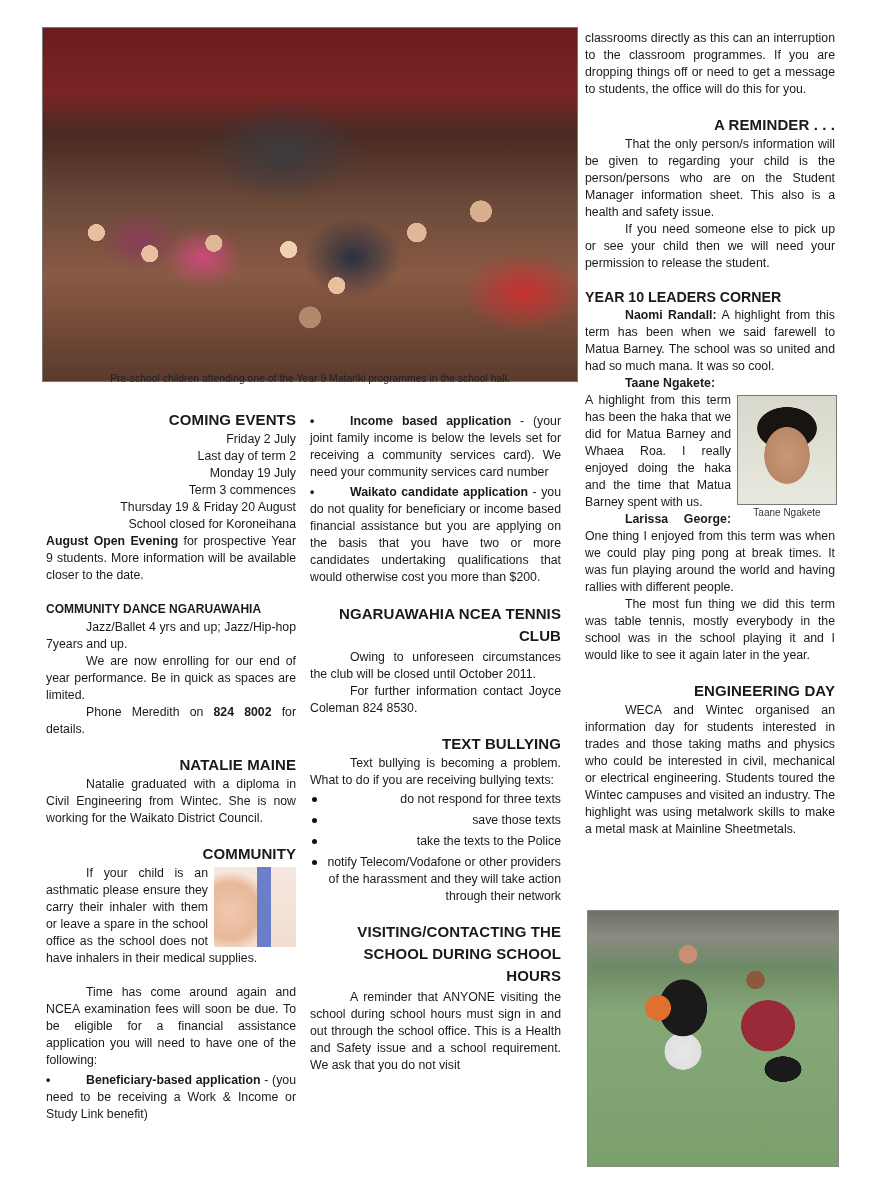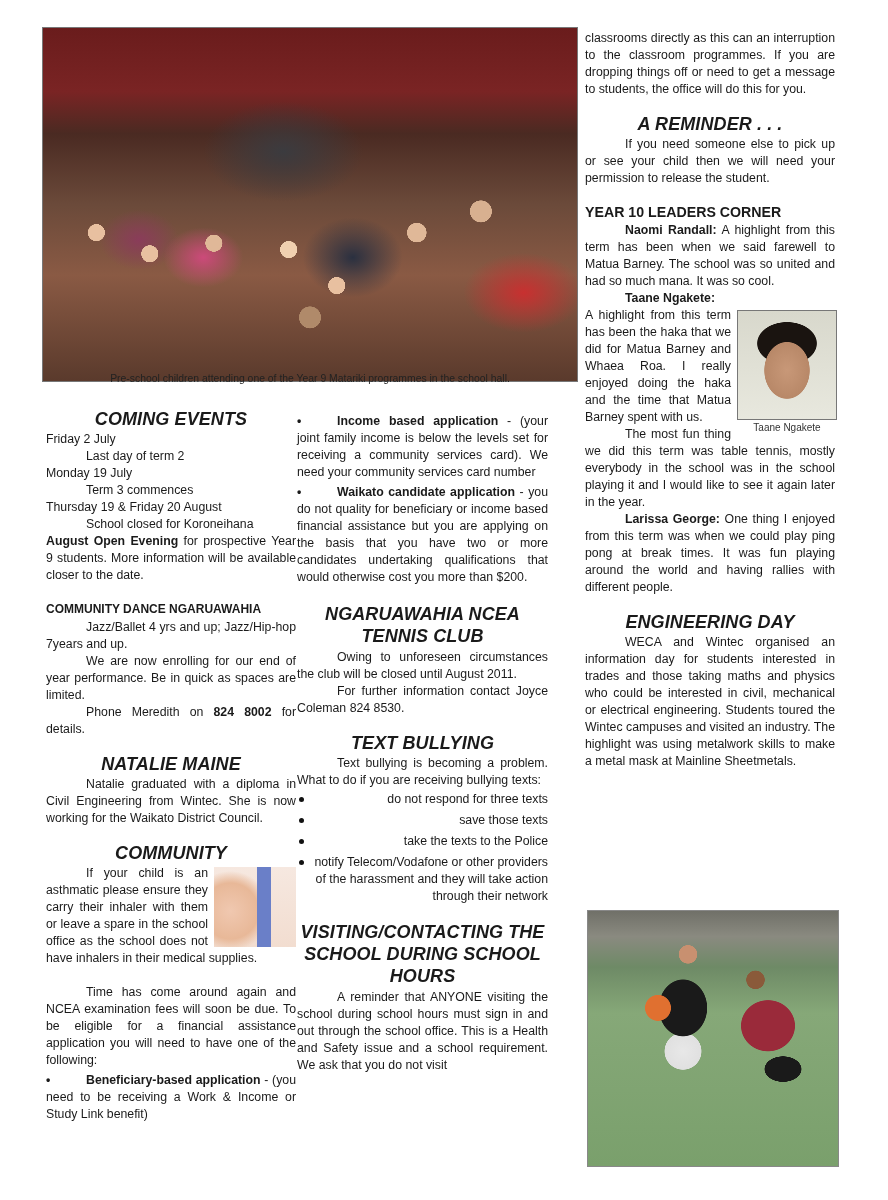--- a/index.html
+++ b/index.html
@@ -1,26 +1,26 @@
 <!DOCTYPE html>
 <html><head>
 <meta charset="utf-8">
 <style>
   html,body{margin:0;padding:0;background:#fff;}
   body{width:888px;height:1200px;position:relative;overflow:hidden;
        font-family:"Liberation Sans",sans-serif;color:#1a1a1a;}
   .col{position:absolute;font-size:12.3px;line-height:17px;text-align:justify;}
   #col1{left:46px;top:410px;width:250px;}
-  #col2{left:297px;top:410px;width:251px;}
+  #col2{left:310px;top:410px;width:251px;}
   #col3{left:585px;top:30px;width:250px;}
-  h2{font-size:18px;line-height:19px;font-weight:bold;margin:0 0 2px 0;text-align:center;letter-spacing:0.1px;font-style:italic;}
+  h2{font-size:15px;line-height:19px;font-weight:bold;margin:0 0 2px 0;text-align:right;letter-spacing:0.1px;}
   h3{font-size:12px;line-height:17px;font-weight:bold;margin:0 0 1px 0;text-align:left;}
   p{margin:0;}
   .ind{text-indent:40px;}
-  .plain{text-align:left;}
+  .plain{text-align:right;}
   .gap{height:17px;}
   .gap2{height:12px;}
   ul.tb{list-style:none;margin:2px 0 0 0;padding:0;text-align:right;}
   ul.tb li{position:relative;padding-left:16px;margin-bottom:4px;line-height:17px;}
   ul.tb li::before{content:"";position:absolute;left:2px;top:6px;width:5px;height:5px;border-radius:50%;background:#111;}
   
   .photo{position:absolute;overflow:hidden;}
   #hall-photo{left:42px;top:27px;width:534px;height:353px;border:1px solid #777;
     background:
       radial-gradient(ellipse 60px 40px at 90% 75%, #c83030 0%, transparent 100%),
@@ -106,21 +106,21 @@
     <p style="margin-top:3px"><b style="display:inline-block;width:40px">•</b><b>Beneficiary-based application</b><span> - (you need to be receiving a Work &amp; Income or Study Link benefit)</span></p>
   </section>
 </div>
 
 <div id="col2" class="col">
   <p style="margin-top:3px"><b style="display:inline-block;width:40px">•</b><b>Income based application</b><span> - (your joint family income is below the levels set for receiving a community services card).  We need your community services card number</span></p>
   <p style="margin-top:3px"><b style="display:inline-block;width:40px">•</b><b>Waikato candidate application</b><span> - you do not quality for beneficiary or income based financial assistance but you are applying on the basis that you have two or more candidates undertaking qualifications that would otherwise cost you more than $200.</span></p>
   <div class="gap"></div>
   <section>
     <h2 style="line-height:22px">NGARUAWAHIA NCEA TENNIS CLUB</h2>
-    <p class="ind">Owing to unforeseen circumstances the club will be closed until August 2011.</p>
+    <p class="ind">Owing to unforeseen circumstances the club will be closed until October 2011.</p>
     <p class="ind">For further information contact Joyce Coleman 824 8530.</p>
   </section>
   <div class="gap"></div>
   <section>
     <h2>TEXT BULLYING</h2>
     <p class="ind">Text bullying is becoming a problem.  What to do if you are receiving bullying texts:</p>
     <ul class="tb">
       <li>do not respond for three texts</li>
       <li>save those texts</li>
       <li>take the texts to the Police</li>
@@ -132,32 +132,33 @@
     <h2 style="line-height:22px">VISITING/CONTACTING THE SCHOOL DURING SCHOOL HOURS</h2>
     <p class="ind">A reminder that ANYONE visiting the school during school hours must sign in and out through the school office.  This is a Health and Safety issue and a school requirement.  We ask that you do not visit</p>
   </section>
 </div>
 
 <div id="col3" class="col">
   <p>classrooms directly as this can an interruption to the classroom programmes.  If you are dropping things off or need to get a message to students, the office will do this for you.</p>
   <div class="gap"></div>
   <section>
     <h2>A REMINDER . . .</h2>
+    <p class="ind">That the only person/s information will be given to regarding your child is the person/persons who are on the Student Manager information sheet.  This also is a health and safety issue.</p>
     <p class="ind">If you need someone else to pick up or see your child then we will need your permission to release the student.</p>
   </section>
   <div class="gap"></div>
   <section>
     <h3 style="font-size:14.2px">YEAR 10 LEADERS CORNER</h3>
     <p class="ind"><b>Naomi Randall:</b><span>  A highlight from this term has been when we said farewell to Matua Barney.  The school was so united and had so much mana.  It was so cool.</span></p>
     <p class="ind"><b>Taane Ngakete:</b></p>
     <div id="portrait"></div>
     <div id="portrait-cap">Taane Ngakete</div>
     <p>  A highlight from this term has been the haka that we did for Matua Barney and Whaea Roa.  I really enjoyed doing the haka and the time that Matua Barney spent with us.</p>
+    <p class="ind"><b>Larissa George:</b><span>  One thing I enjoyed from this term was when we could play ping pong at break times.  It was fun playing around the world and having rallies with different people.</span></p>
     <p class="ind">The most fun thing we did this term was table tennis, mostly everybody in the school was in the school playing it and I would like to see it again later in the year.</p>
-    <p class="ind"><b>Larissa George:</b><span>  One thing I enjoyed from this term was when we could play ping pong at break times.  It was fun playing around the world and having rallies with different people.</span></p>
   </section>
   <div class="gap clear"></div>
   <section>
     <h2>ENGINEERING DAY</h2>
     <p class="ind">WECA and Wintec organised an information day for students interested in trades and those taking maths and physics who could be interested in civil, mechanical or electrical engineering. Students toured the Wintec campuses and visited an industry.  The highlight was using metalwork skills to make a metal mask at Mainline Sheetmetals.</p>
   </section>
 </div>
 
 <div id="sport-photo" class="photo"></div>
 

